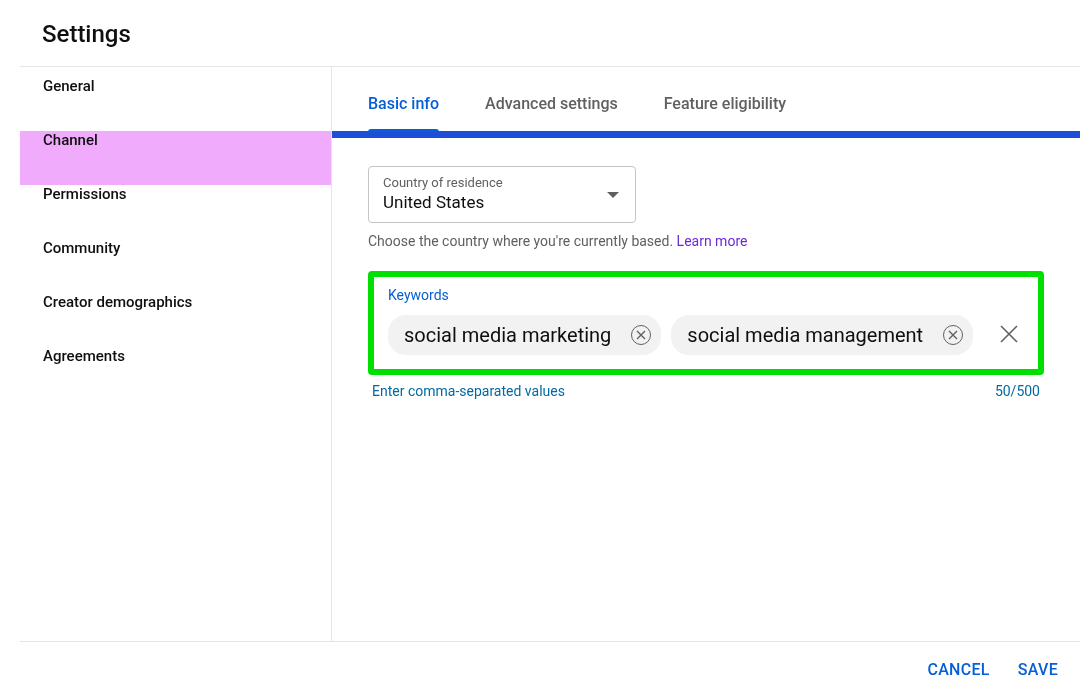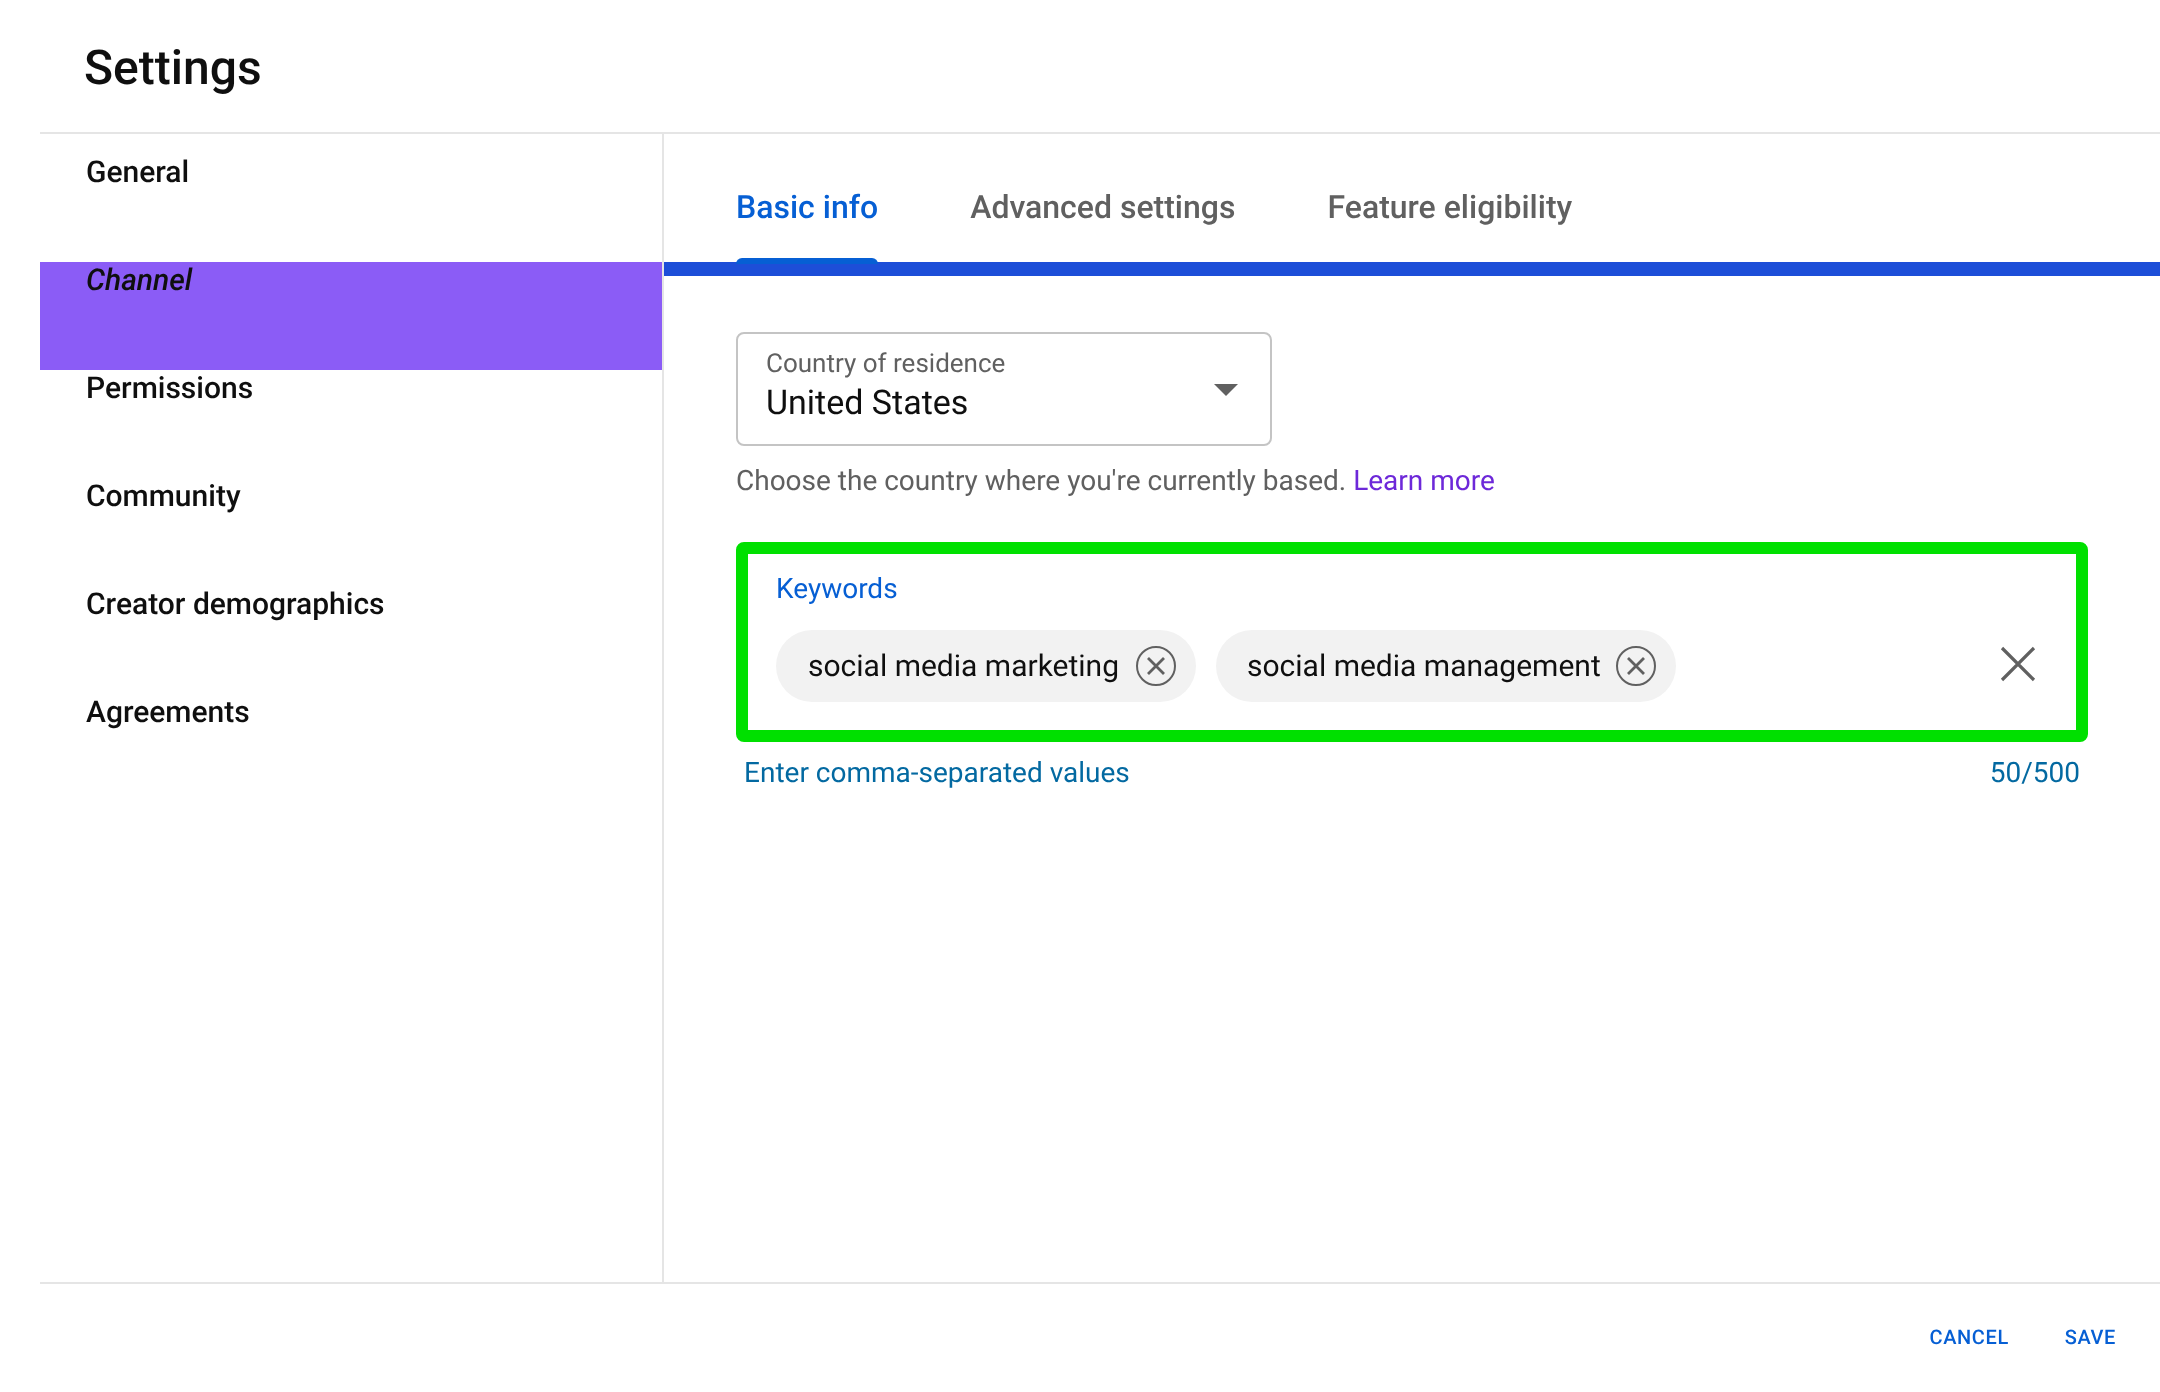--- a/index.html
+++ b/index.html
@@ -40,22 +40,21 @@
     height: 54px;
     display: flex;
     align-items: flex-start;
     padding: 0 23px;
     font-size: 15px;
     font-weight: 500;
     color: #0f0f0f;
     cursor: pointer;
   }
   .side-item.selected {
-    background: #8b5cf6;
-    font-style: italic;
+    background: #f0abfc;
   }
   .main {
     flex: 1;
     display: flex;
     flex-direction: column;
     min-width: 0;
   }
   .tabs {
     display: flex;
     align-items: flex-end;
@@ -144,23 +143,23 @@
     gap: 10px;
     margin-top: 12px;
     flex-wrap: wrap;
   }
   .chip {
     display: flex;
     align-items: center;
     background: #f2f2f2;
     border-radius: 18px;
     padding: 8px 10px 8px 16px;
-    font-size: 15px;
+    font-size: 20px;
     color: #0f0f0f;
-    gap: 8px;
+    gap: 20px;
   }
   .chip-remove {
     width: 20px; height: 20px;
     border-radius: 50%;
     border: 1px solid #606060;
     display: flex;
     align-items: center;
     justify-content: center;
     cursor: pointer;
     flex-shrink: 0;
@@ -184,21 +183,21 @@
   .footer {
     border-top: 1px solid #e5e5e5;
     height: 55px;
     display: flex;
     align-items: center;
     justify-content: flex-end;
     padding: 0 22px;
     gap: 28px;
   }
   .btn {
-    font-size: 10px;
+    font-size: 16px;
     font-weight: 500;
     font-family: inherit;
     background: none;
     border: none;
     color: #065fd4;
     cursor: pointer;
     letter-spacing: 0.3px;
   }
 </style>
 </head>

